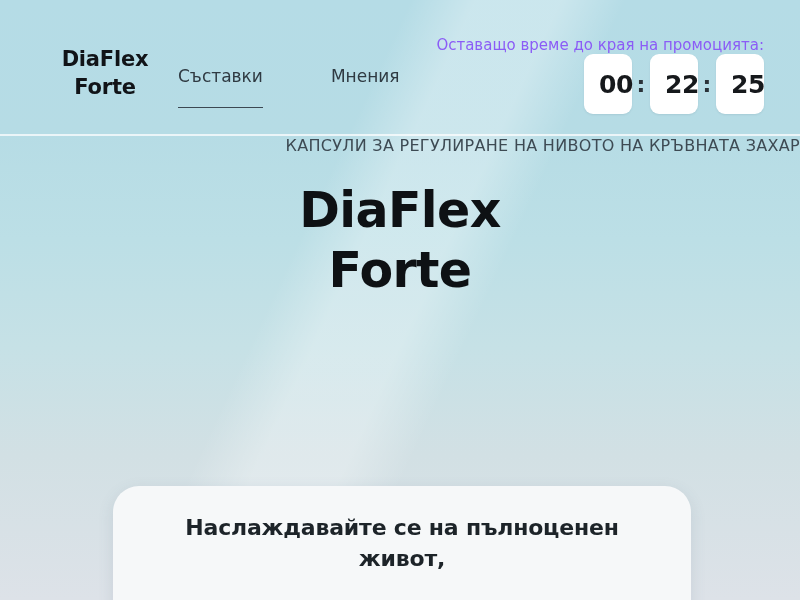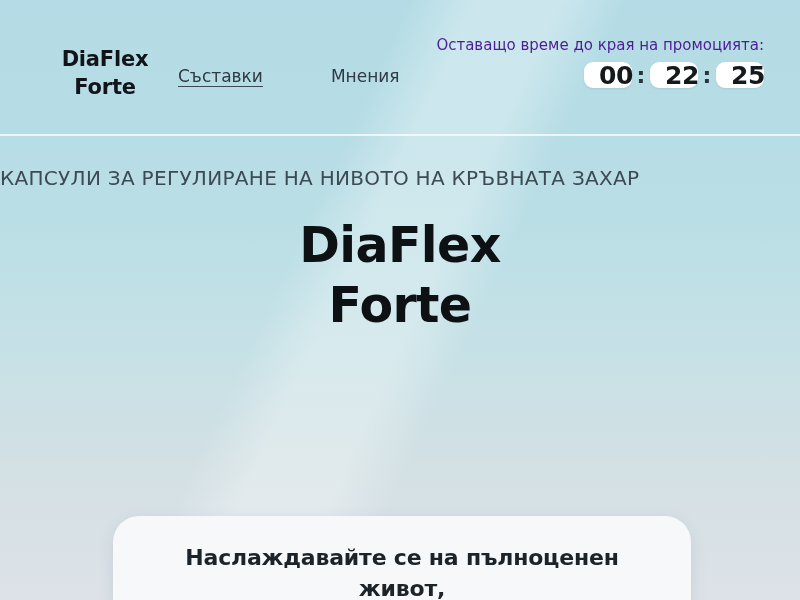--- a/index.html
+++ b/index.html
@@ -56,46 +56,45 @@
     gap:68px;
   }
   .nav-item {
     font-size:17px;
     color:#2f3a42;
     text-decoration:none;
     white-space:nowrap;
   }
   .nav-item.underlined {
     border-bottom:1.5px solid #3c4852;
-    padding-bottom:0;
+    padding-bottom:21px;
   }
 
   .timer-block {
     position:absolute;
     right:36px;
     top:36px;
     text-align:right;
   }
   .timer-label {
     font-size:15px;
-    color:#4c1d95;
-    margin-bottom:8px;
+    color:#8b5cf6;
     white-space:nowrap;
   }
   .timer-digits {
     display:flex;
     align-items:center;
     justify-content:flex-end;
     gap:4px;
   }
   .timer-box {
     background:#ffffff;
     border-radius:9px;
     width:48px;
-    height:26px;
+    height:60px;
     display:flex;
     align-items:center;
     justify-content:center;
     font-size:25px;
     font-weight:bold;
     color:#16191c;
     letter-spacing:-0.5px;
     box-shadow:0 1px 2px rgba(40,70,90,0.10);
     padding-left:16px;
   }
@@ -104,25 +103,24 @@
     font-weight:bold;
     color:#2b3339;
     width:10px;
     text-align:center;
   }
 
   
   .hero { position:relative; }
 
   .kicker {
-    text-align:left;
-    font-size:20px;
+    text-align:right;
+    font-size:16px;
     color:#3d4a53;
     letter-spacing:0.3px;
-    margin-top:30px;
   }
 
   .product-title {
     text-align:center;
     font-size:49px;
     font-weight:bold;
     color:#0e1114;
     line-height:1.22;
     margin-top:26px;
     letter-spacing:-0.6px;

